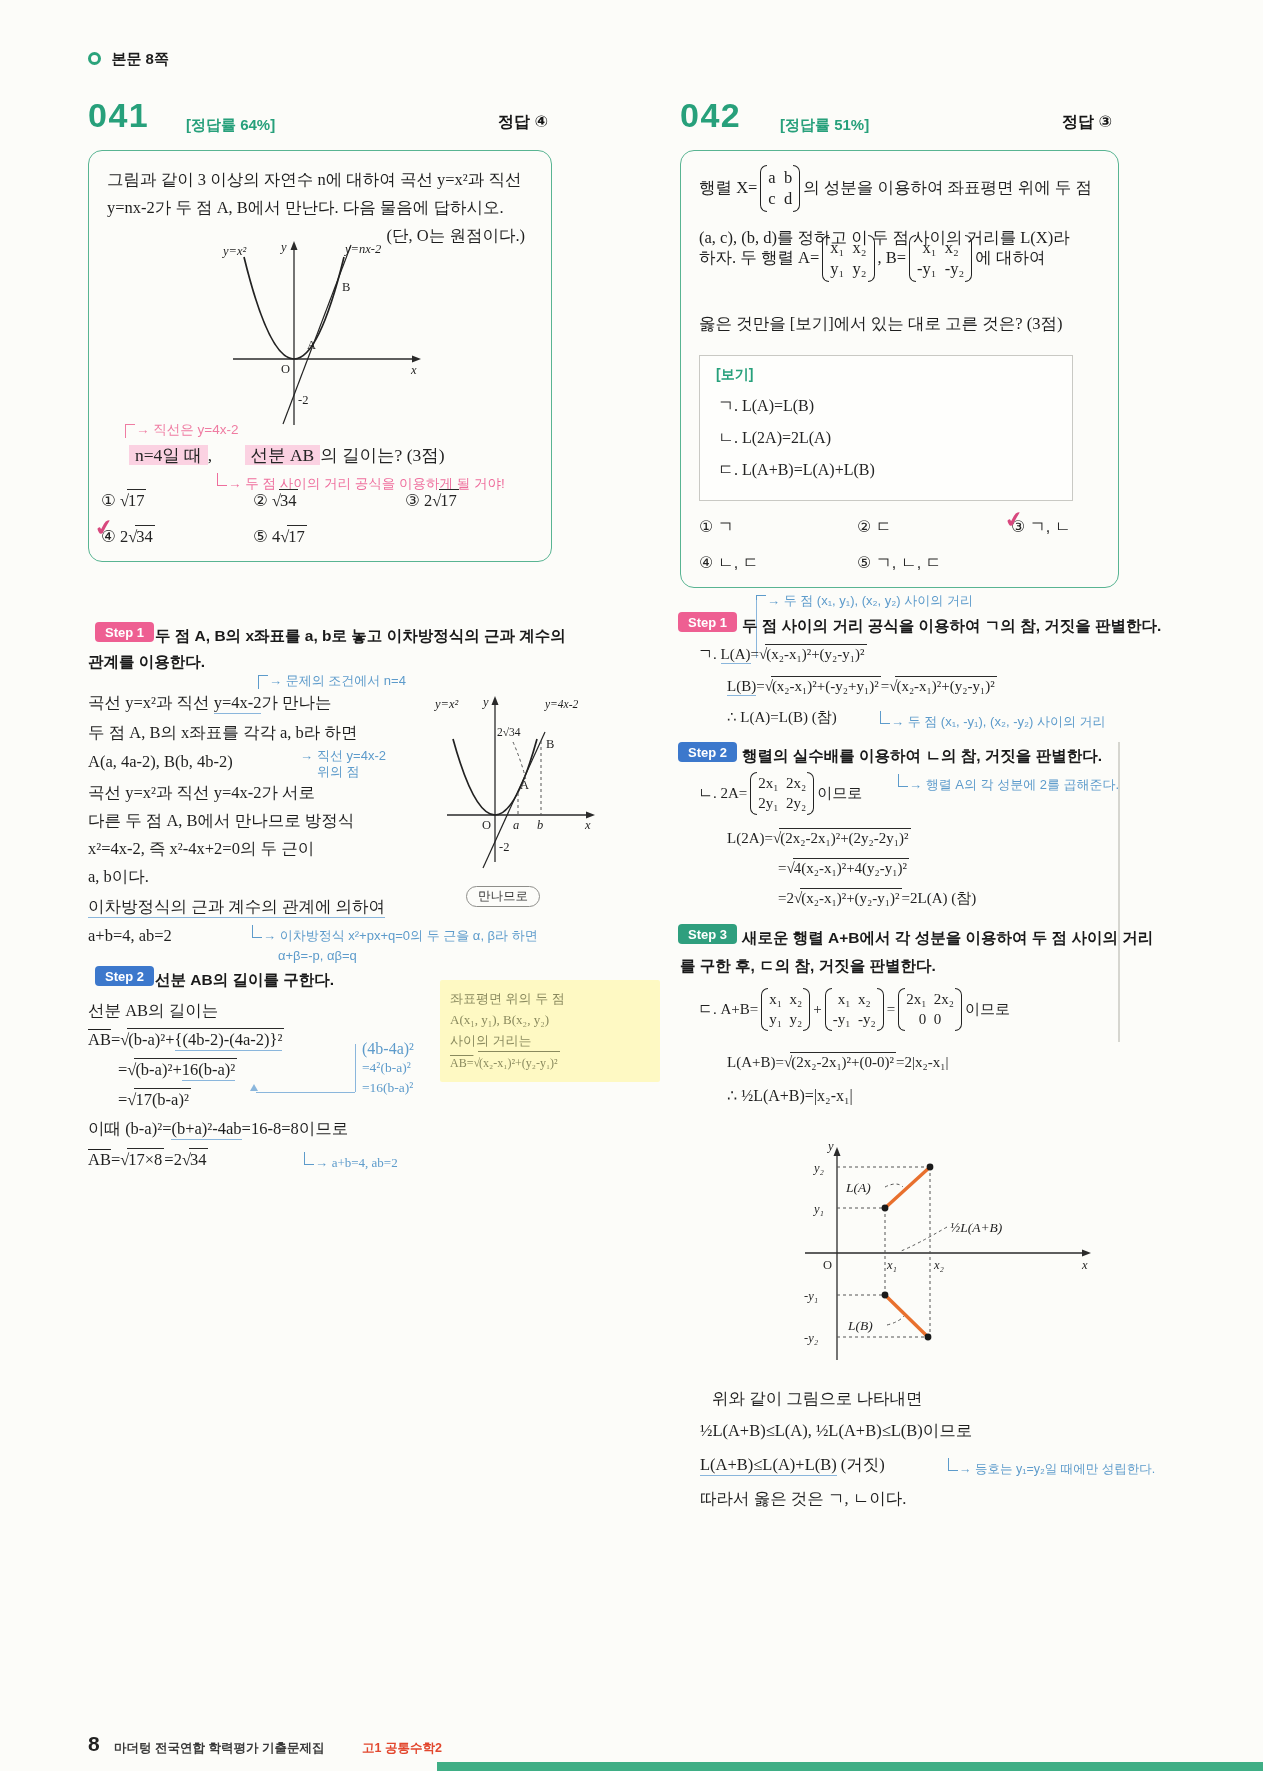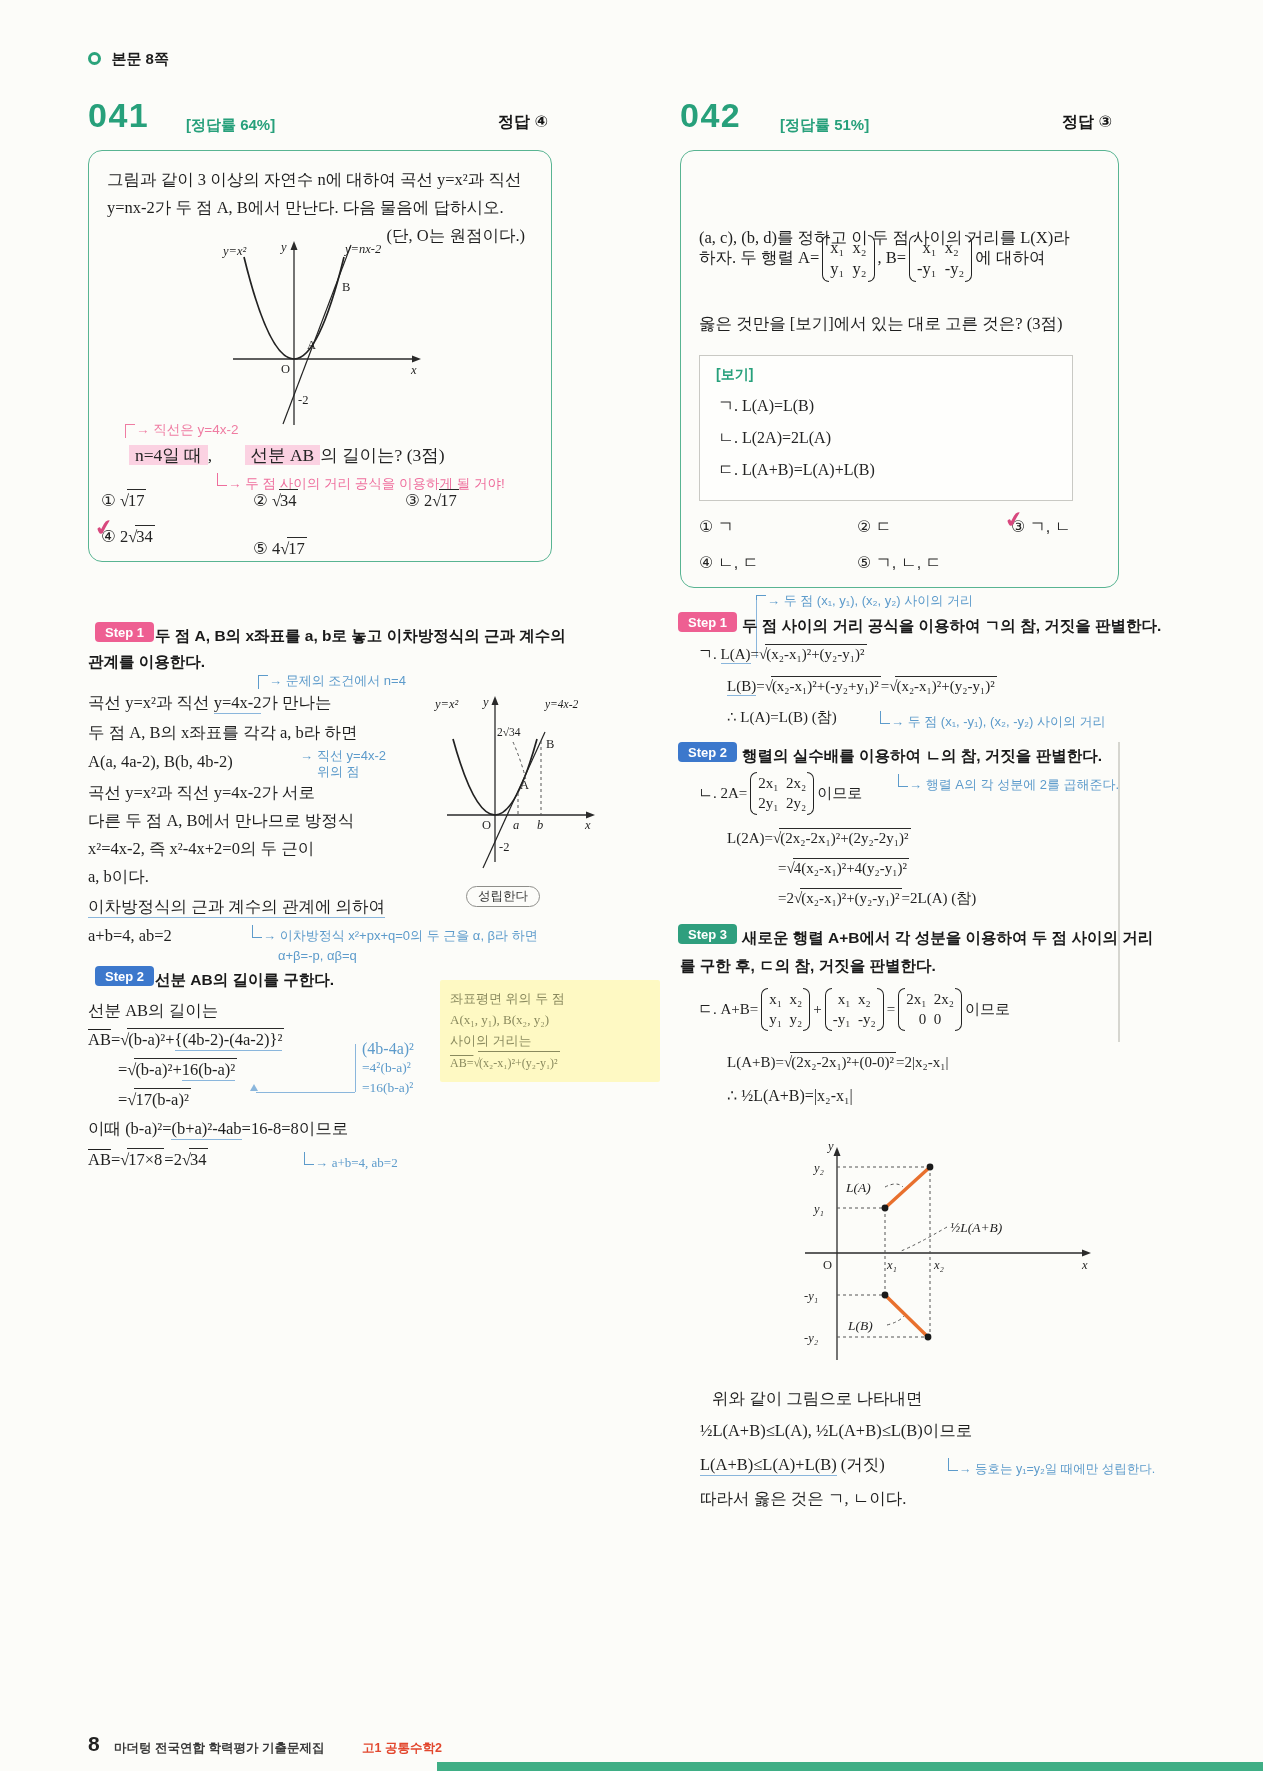--- a/index.html
+++ b/index.html
@@ -118,21 +118,21 @@
     </div>
     <div class="abs ser" style="left:164px;top:338px;font-size:16.5px;">
       <span class="cnum">②</span> <span></span><span class="rt">√</span><span class="rb">34</span>
     </div>
     <div class="abs ser" style="left:316px;top:338px;font-size:16.5px;">
       <span class="cnum">③</span> <span>2</span><span class="rt">√</span><span class="rb">17</span>
     </div>
     <div class="abs ser" style="left:12px;top:374px;font-size:16.5px;">
       <span class="cnum">④</span> <span>2</span><span class="rt">√</span><span class="rb">34</span>
     </div>
-    <div class="abs ser" style="left:164px;top:386px;font-size:16.5px;">
+    <div class="abs ser" style="left:164px;top:374px;font-size:16.5px;">
       <span class="cnum">⑤</span> <span>4</span><span class="rt">√</span><span class="rb">17</span>
     </div>
     <div class="abs check" style="left:6px;top:364px;">✔</div>
   </div>
 
   <div class="abs badge bpink" style="left:95px;top:622px;">Step 1</div>
   <div class="abs stitle" style="left:155px;top:626px;">두 점 A, B의 x좌표를 a, b로 놓고 이차방정식의 근과 계수의</div>
   <div class="abs stitle" style="left:88px;top:652px;">관계를 이용한다.</div>
 
   <div class="abs ann" style="left:258px;top:672px;">
@@ -178,21 +178,21 @@
     <text class="svgt" x="112" y="16" style="font-size:11.5px;">y=4x-2</text>
     <text class="svgt svgn" x="64" y="44" style="font-size:11.5px;">2√34</text>
     <text class="svgt svgn" x="113" y="56">B</text>
     <text class="svgt svgn" x="87" y="97">A</text>
     <text class="svgt svgn" x="49" y="137">O</text>
     <text class="svgt" x="80" y="137">a</text>
     <text class="svgt" x="104" y="137">b</text>
     <text class="svgt" x="152" y="137">x</text>
     <text class="svgt svgn" x="66" y="159">-2</text>
   </svg>
-  <div class="abs pill" style="left:466px;top:886px;">성립한다</div>
+  <div class="abs pill" style="left:466px;top:886px;">만나므로</div>
 
   <div class="abs badge bblue" style="left:95px;top:966px;">Step 2</div>
   <div class="abs stitle" style="left:155px;top:970px;">선분 AB의 길이를 구한다.</div>
 
   <div class="abs sol ser" style="left:88px;top:1000px;">선분 AB의 길이는</div>
   <div class="abs sol ser" style="left:88px;top:1028px;">
     <span class="ovl">AB</span><span>=</span><span class="rt">√</span><span class="rb"><span>(b-a)²+</span><span class="ublue">{(4b-2)-(4a-2)}²</span></span>
   </div>
   <div class="abs sol ser" style="left:118px;top:1058px;">
     <span>=</span><span class="rt">√</span><span class="rb"><span>(b-a)²+</span><span class="ublue">16(b-a)²</span></span>
@@ -226,20 +226,28 @@
     <div class="ser" style="font-size:12px;">
       <span class="ovl">AB=</span><span class="rt">√</span><span class="rb" style="border-color:#8a8a5e;">(x₂-x₁)²+(y₂-y₁)²</span>
     </div>
   </div>
 
   <div class="abs num" style="left:680px;top:96px;">042</div>
   <div class="abs rate" style="left:762px;top:116px;">[정답률 51%]</div>
   <div class="abs ansr" style="left:990px;top:112px;width:122px;text-align:right;">정답 ③</div>
 
   <div class="abs qbox" style="left:680px;top:150px;width:437px;height:436px;">
+    <div class="abs qt ser mrow" style="left:18px;top:14px;">
+      <span>행렬 X=</span>
+      <span class="mx">
+          <span>a  b</span>
+          <span>c  d</span>
+        </span>
+      <span>의 성분을 이용하여 좌표평면 위에 두 점</span>
+    </div>
     <div class="abs qt ser" style="left:18px;top:74px;">(a, c), (b, d)를 정하고 이 두 점 사이의 거리를 L(X)라</div>
     <div class="abs qt ser mrow" style="left:18px;top:84px;">
       <span>하자. 두 행렬 A=</span>
       <span class="mx">
           <span>x₁  x₂</span>
           <span>y₁  y₂</span>
         </span>
       <span>, B=</span>
       <span class="mx">
           <span>x₁  x₂</span>

